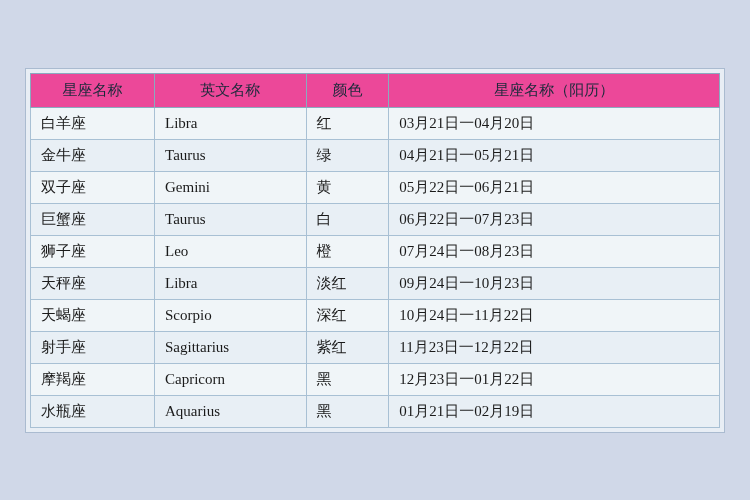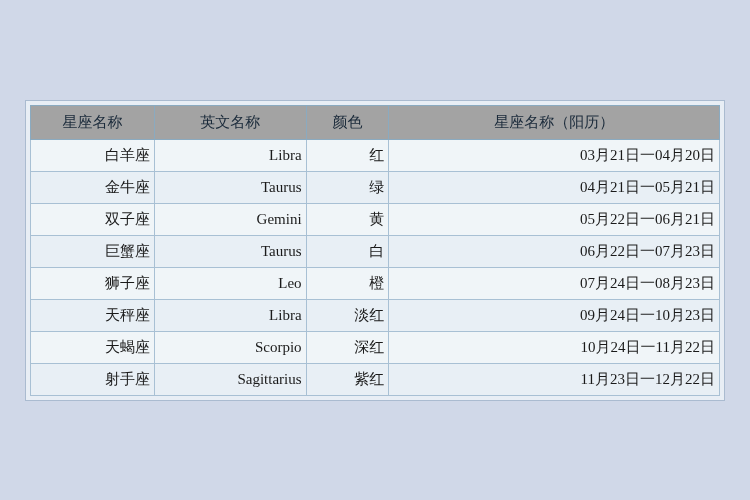--- a/index.html
+++ b/index.html
@@ -25,34 +25,34 @@
       width: 700px;
     }
 
     table {
       width: 100%;
       border-collapse: collapse;
       font-size: 15px;
     }
 
     th {
-      background-color: #a3a3a3;
+      background-color: #ec4899;
       border: 1px solid #8aaac0;
       padding: 7px 10px;
       text-align: center;
       font-weight: normal;
       color: #1a2a3a;
       font-size: 15px;
       margin-top: 19px;
     }
 
     td {
       border: 1px solid #a8c0d4;
-      padding: 6px 4px;
-      text-align: right;
+      padding: 6px 10px;
+      text-align: left;
       color: #1a1a1a;
       background-color: #f0f5f8;
       font-size: 15px;
     }
 
     tr:nth-child(even) td {
       background-color: #e8eff5;
     }
 
     .col-cn { width: 18%; }
@@ -115,15 +115,27 @@
           <td>Scorpio</td>
           <td>深红</td>
           <td>10月24日一11月22日</td>
         </tr>
         <tr>
           <td>射手座</td>
           <td>Sagittarius</td>
           <td>紫红</td>
           <td>11月23日一12月22日</td>
         </tr>
+        <tr>
+          <td>摩羯座</td>
+          <td>Capricorn</td>
+          <td>黑</td>
+          <td>12月23日一01月22日</td>
+        </tr>
+        <tr>
+          <td>水瓶座</td>
+          <td>Aquarius</td>
+          <td>黑</td>
+          <td>01月21日一02月19日</td>
+        </tr>
       </tbody>
   </table>
 </div>
 
 </body></html>

